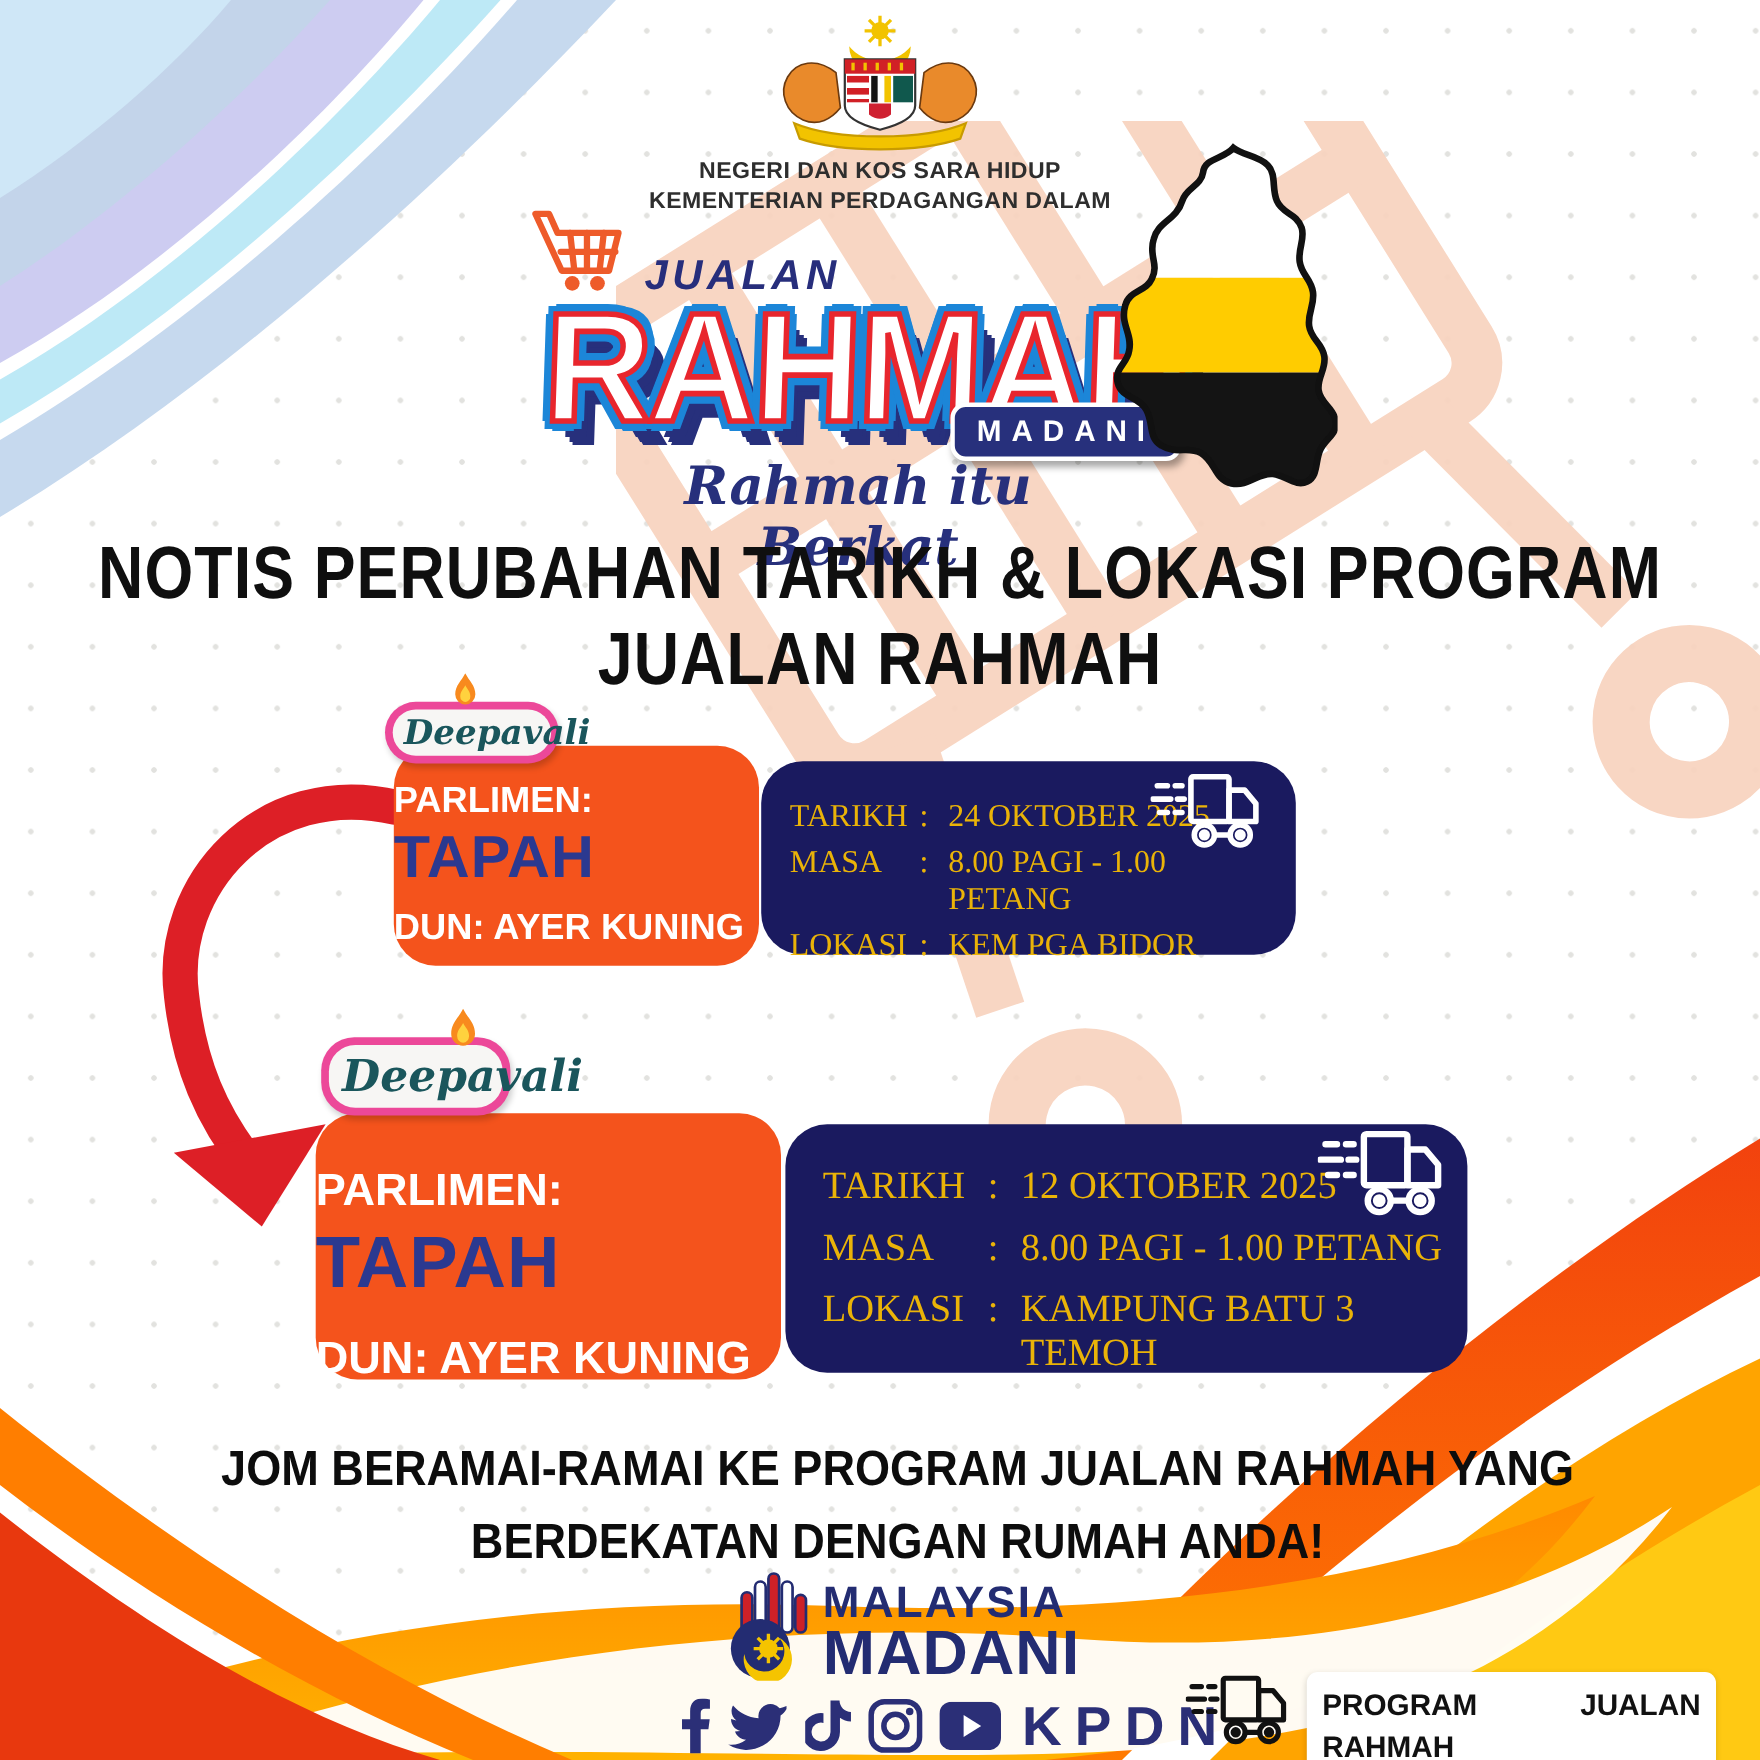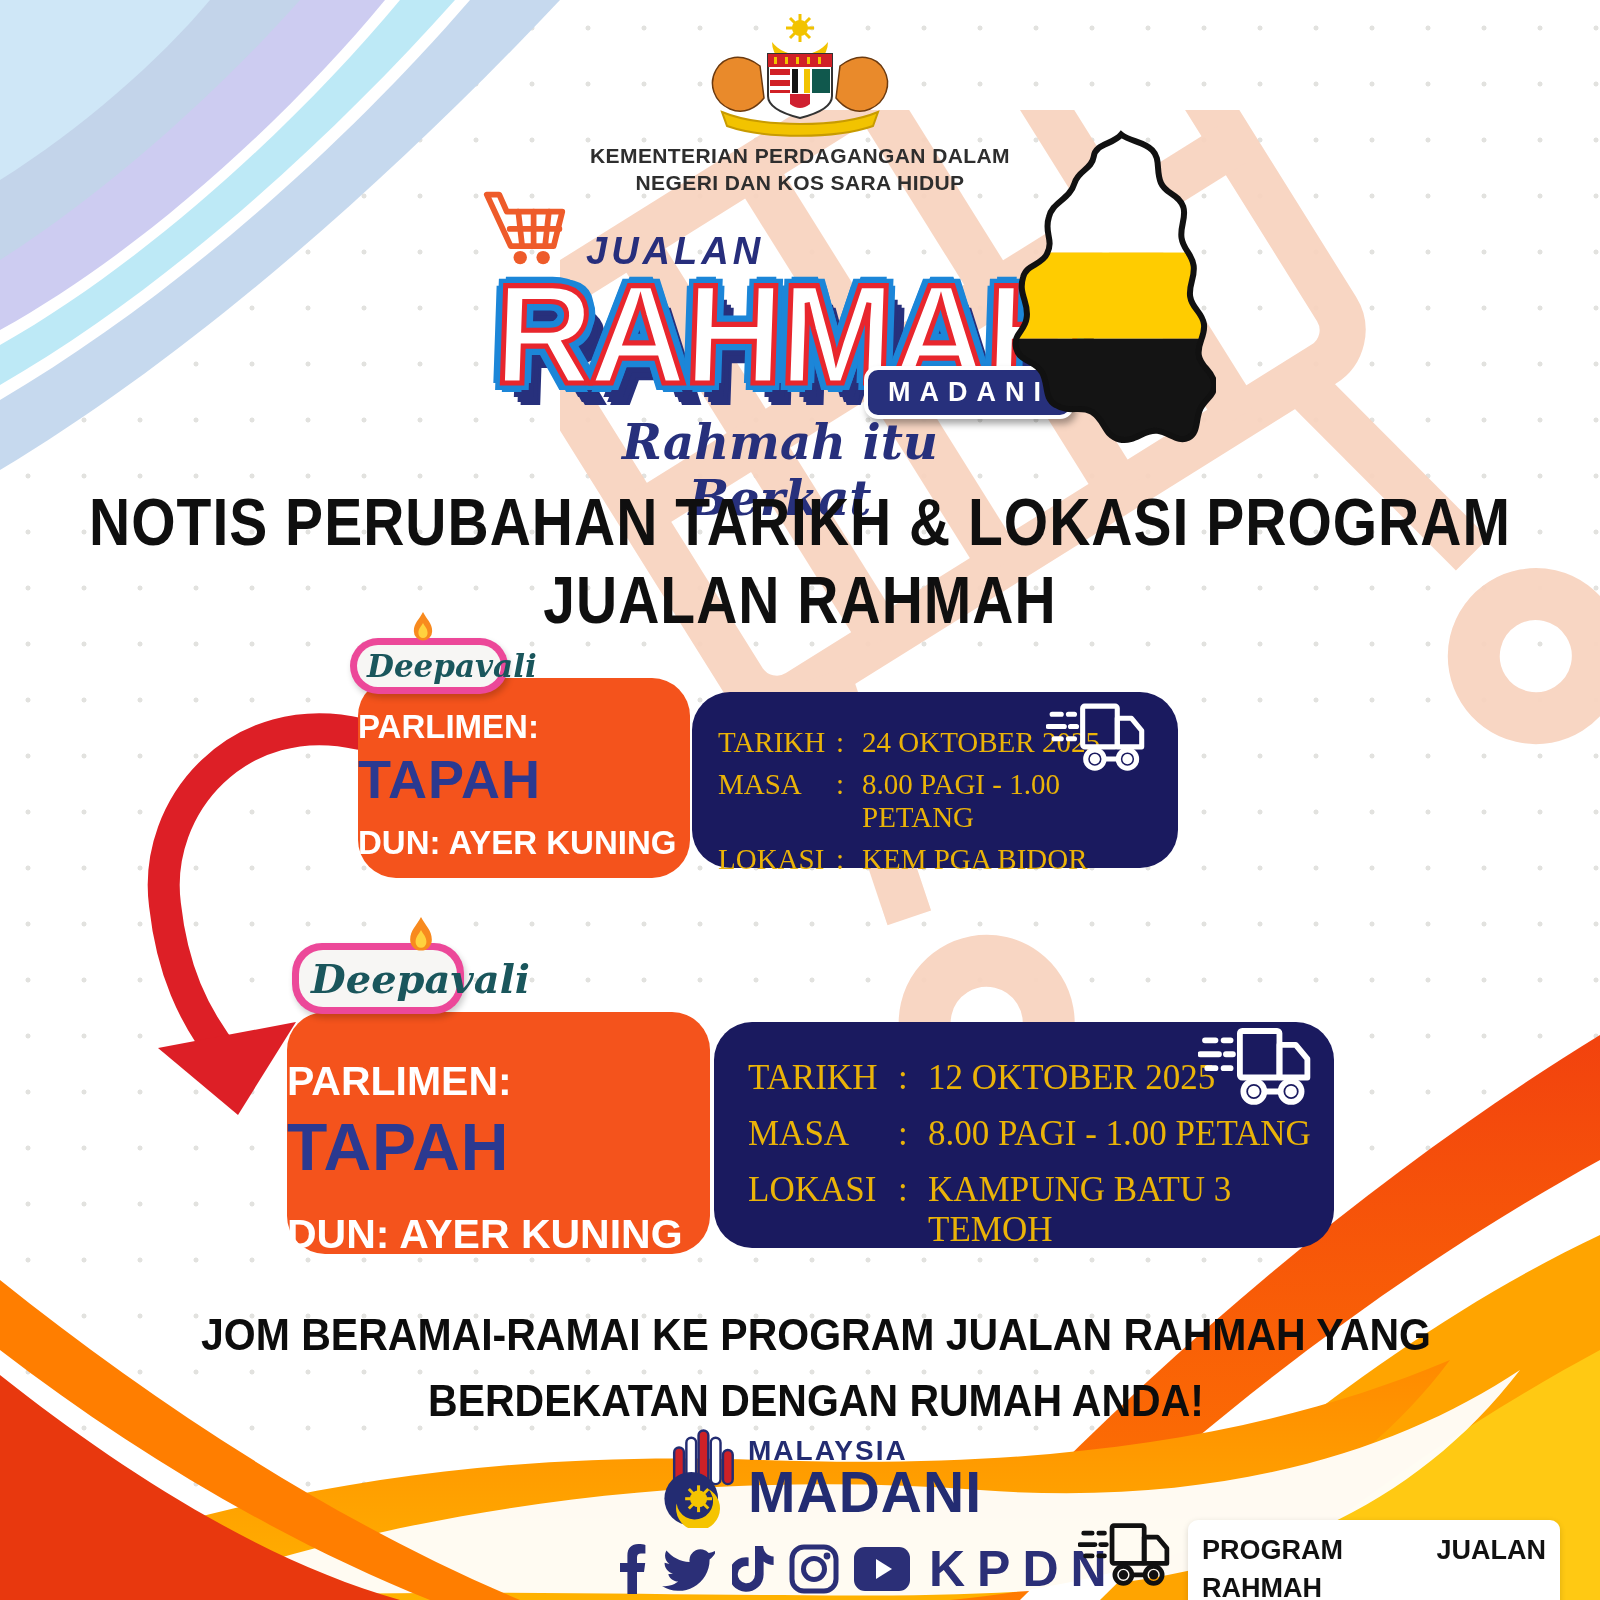--- a/index.html
+++ b/index.html
@@ -70,21 +70,21 @@
   .deep2 .inner{font-size:40px;padding:5px 12px;}
   .flame{position:absolute;top:-26px;}
   .deep1 .flame{left:62px;width:22px;}
   .deep2 .flame{left:116px;width:26px;}
 
   
   .cta{left:0;right:0;text-align:center;color:#0d0d0d;font-weight:bold;font-size:41px;padding-left:32px;}
   .cta .tline{display:inline-block;transform:scaleY(1.1);}
   .cta1{top:1312px;} .cta2{top:1378px;}
   .madani-logo-text{left:748px;top:1438px;color:#232c72;line-height:.95;}
-  .madani-l1{font-size:28px;font-weight:bold;letter-spacing:2px;}
+  .madani-l1{font-size:40px;font-weight:bold;letter-spacing:2px;}
   .madani-l2{font-size:57px;font-weight:bold;letter-spacing:1px;}
   .social{left:618px;top:1540px;display:flex;align-items:center;gap:15px;color:#2b2f77;text-align:right;}
   .kpdn{font-size:50px;font-weight:bold;letter-spacing:12px;color:#2b2f77;margin-left:4px;}
   .truck-black{left:1078px;top:1520px;width:104px;color:#111;}
   .mobile-label{left:1188px;top:1520px;width:372px;background:#fff;border-radius:10px;
         padding:12px 14px;box-sizing:border-box;color:#111;font-weight:bold;font-size:27px;
         line-height:1.4;box-shadow:0 2px 6px rgba(0,0,0,.15);}
   .mobile-label .l1{text-align:justify;text-align-last:justify;}
 </style>
 </head>
@@ -169,22 +169,22 @@
       <rect x="102" y="55" width="6" height="24" fill="#141414"></rect>
       <rect x="108" y="55" width="6" height="24" fill="#fff"></rect>
       <rect x="114" y="55" width="6" height="24" fill="#f2c300"></rect>
       <rect x="122" y="55" width="18" height="24" fill="#10584d"></rect>
       <path d="M100,80 h20 v10 q-10,8 -20,0 Z" fill="#cf2030"></path>
     </g>
     <path d="M32,98 C70,114 150,114 188,98 L183,112 C146,125 74,125 37,112 Z" fill="#f2c300" stroke="#c89b00" stroke-width="2"></path>
   </svg>
 
   <div class="abs ministry">
+    <div>NEGERI DAN KOS SARA HIDUP</div>
     <div>KEMENTERIAN PERDAGANGAN DALAM</div>
-    <div>NEGERI DAN KOS SARA HIDUP</div>
   </div>
 
   <svg class="abs" style="left:482px;top:186px;" width="86" height="82" viewBox="0 0 90 84">
     <g fill="none" stroke="#ee5b2a" stroke-width="6" stroke-linecap="round" stroke-linejoin="round">
       <path d="M5,8 h13 l8,18 h58 l-9,36 h-45 z"></path>
       <line x1="38" y1="26" x2="42" y2="62"></line>
       <line x1="54" y1="26" x2="54" y2="62"></line>
       <line x1="70" y1="26" x2="66" y2="62"></line>
       <line x1="29" y1="44" x2="81" y2="44"></line>
     </g>

